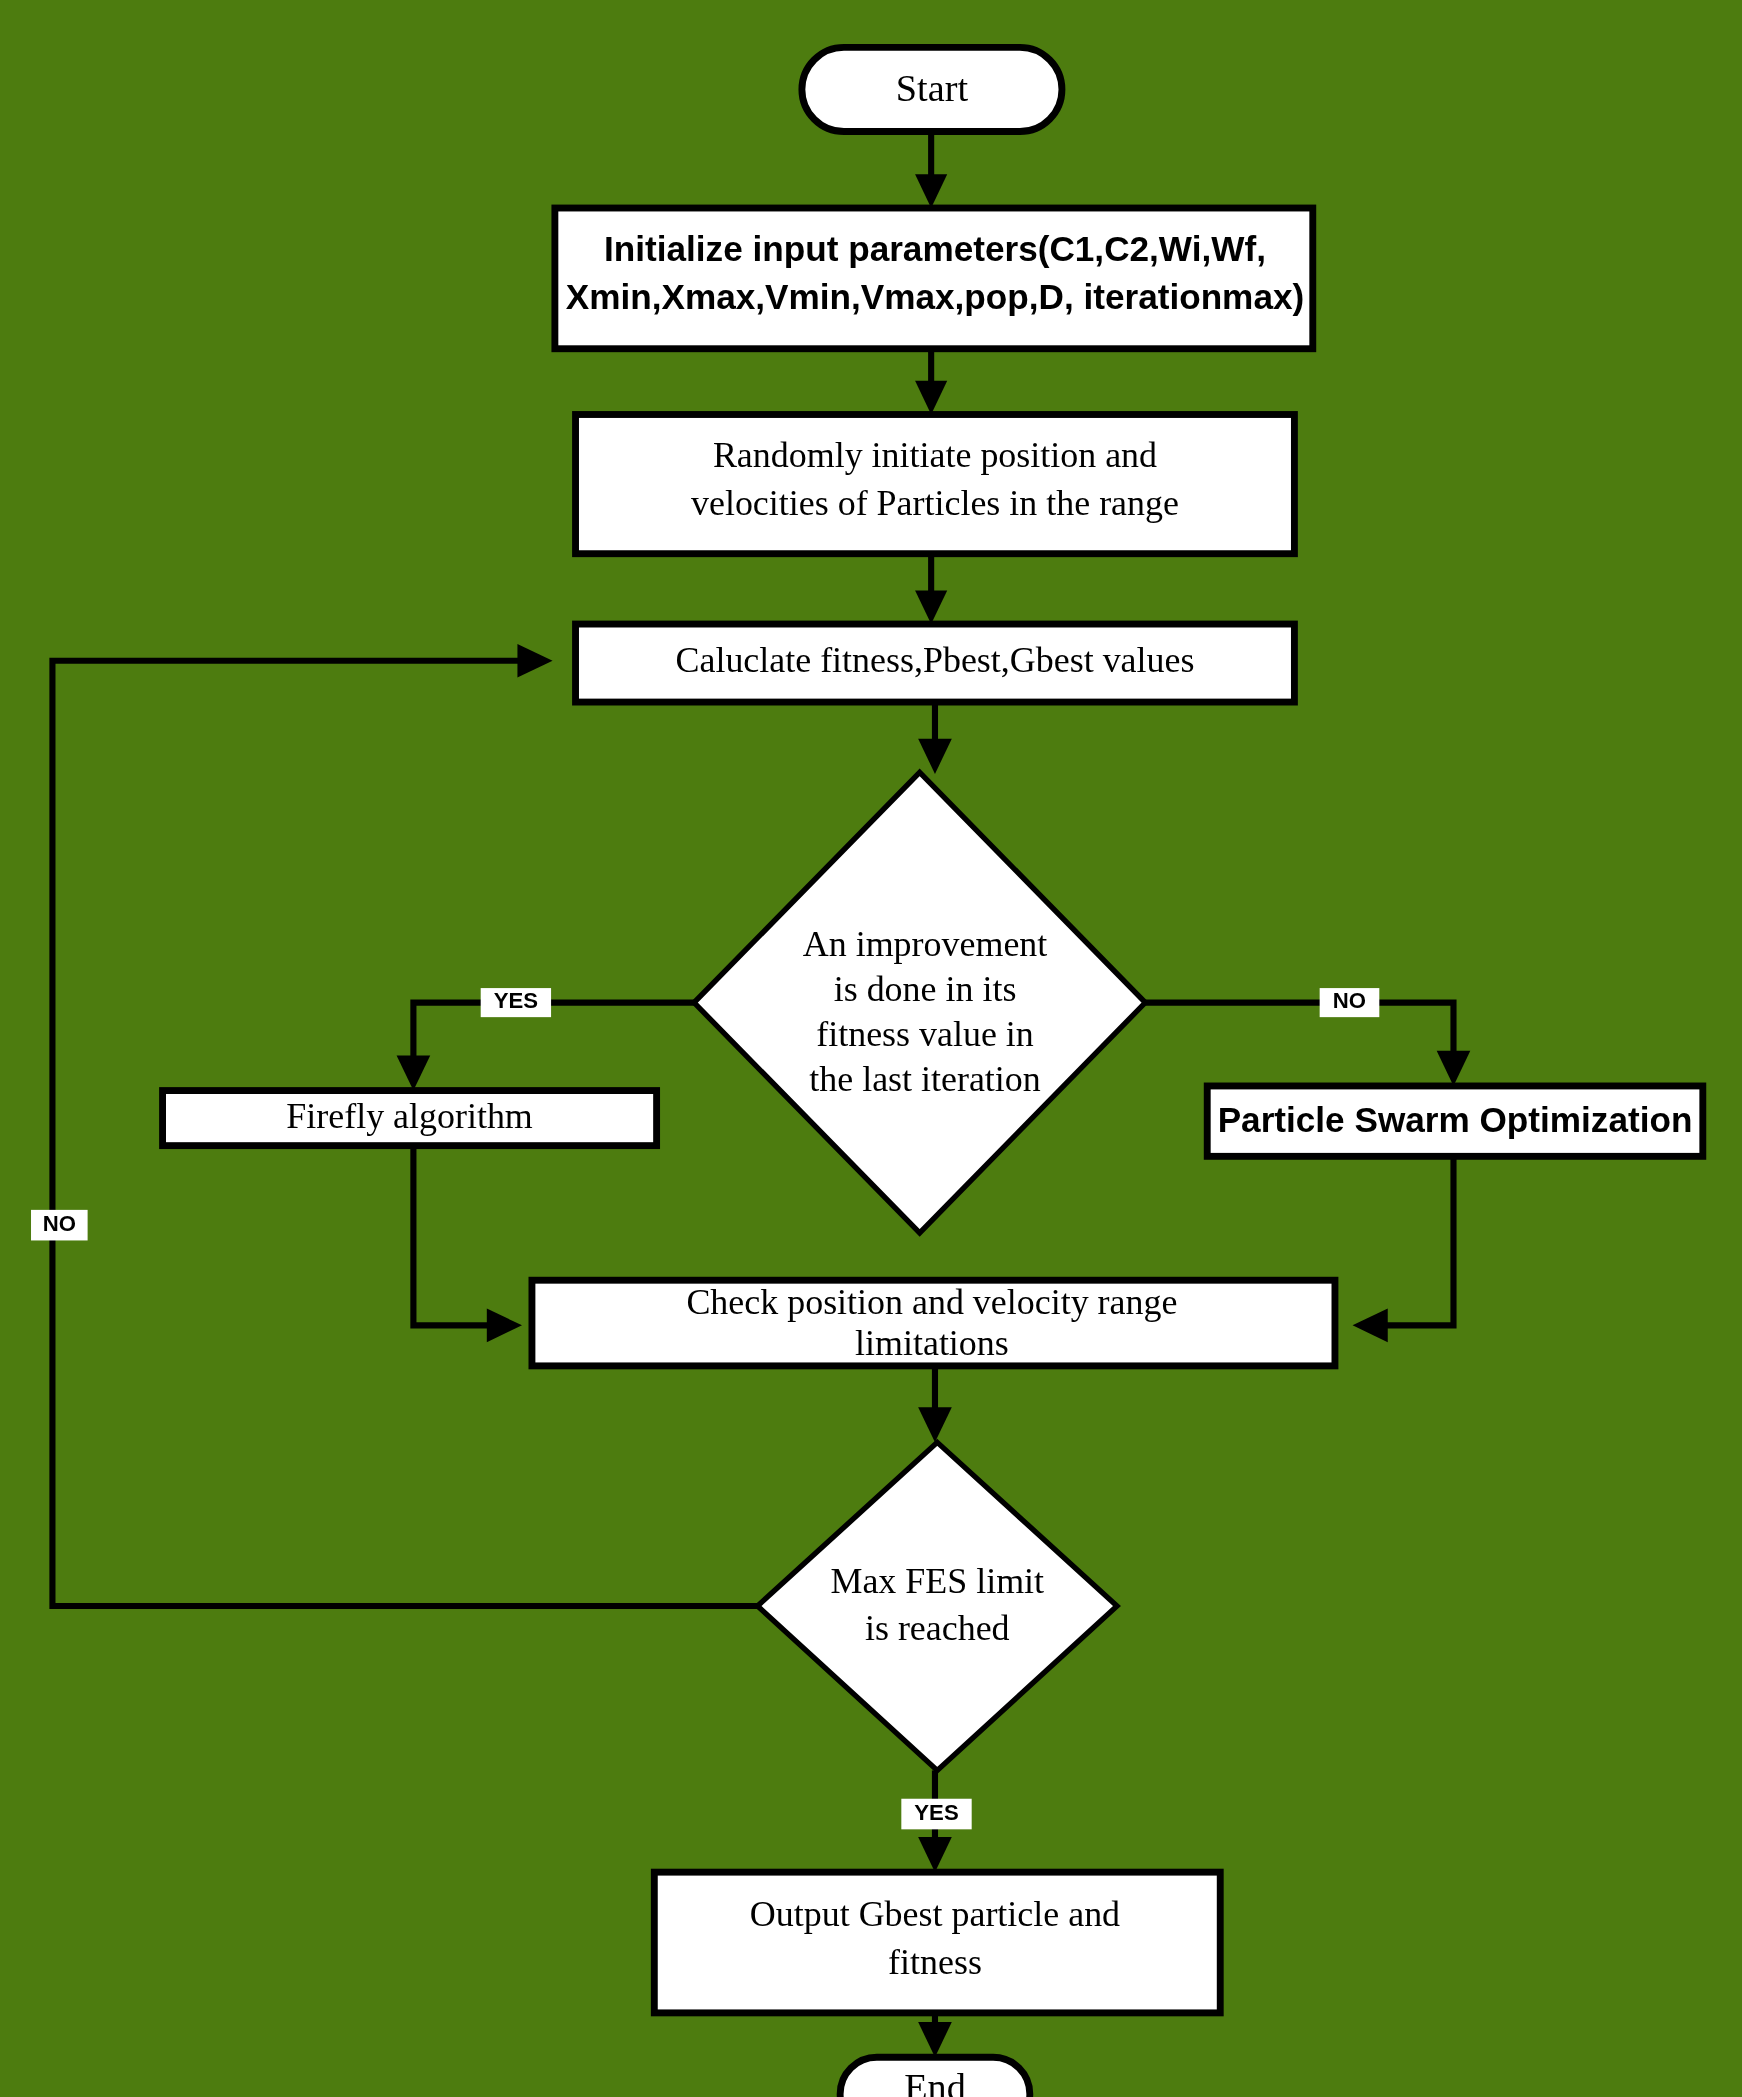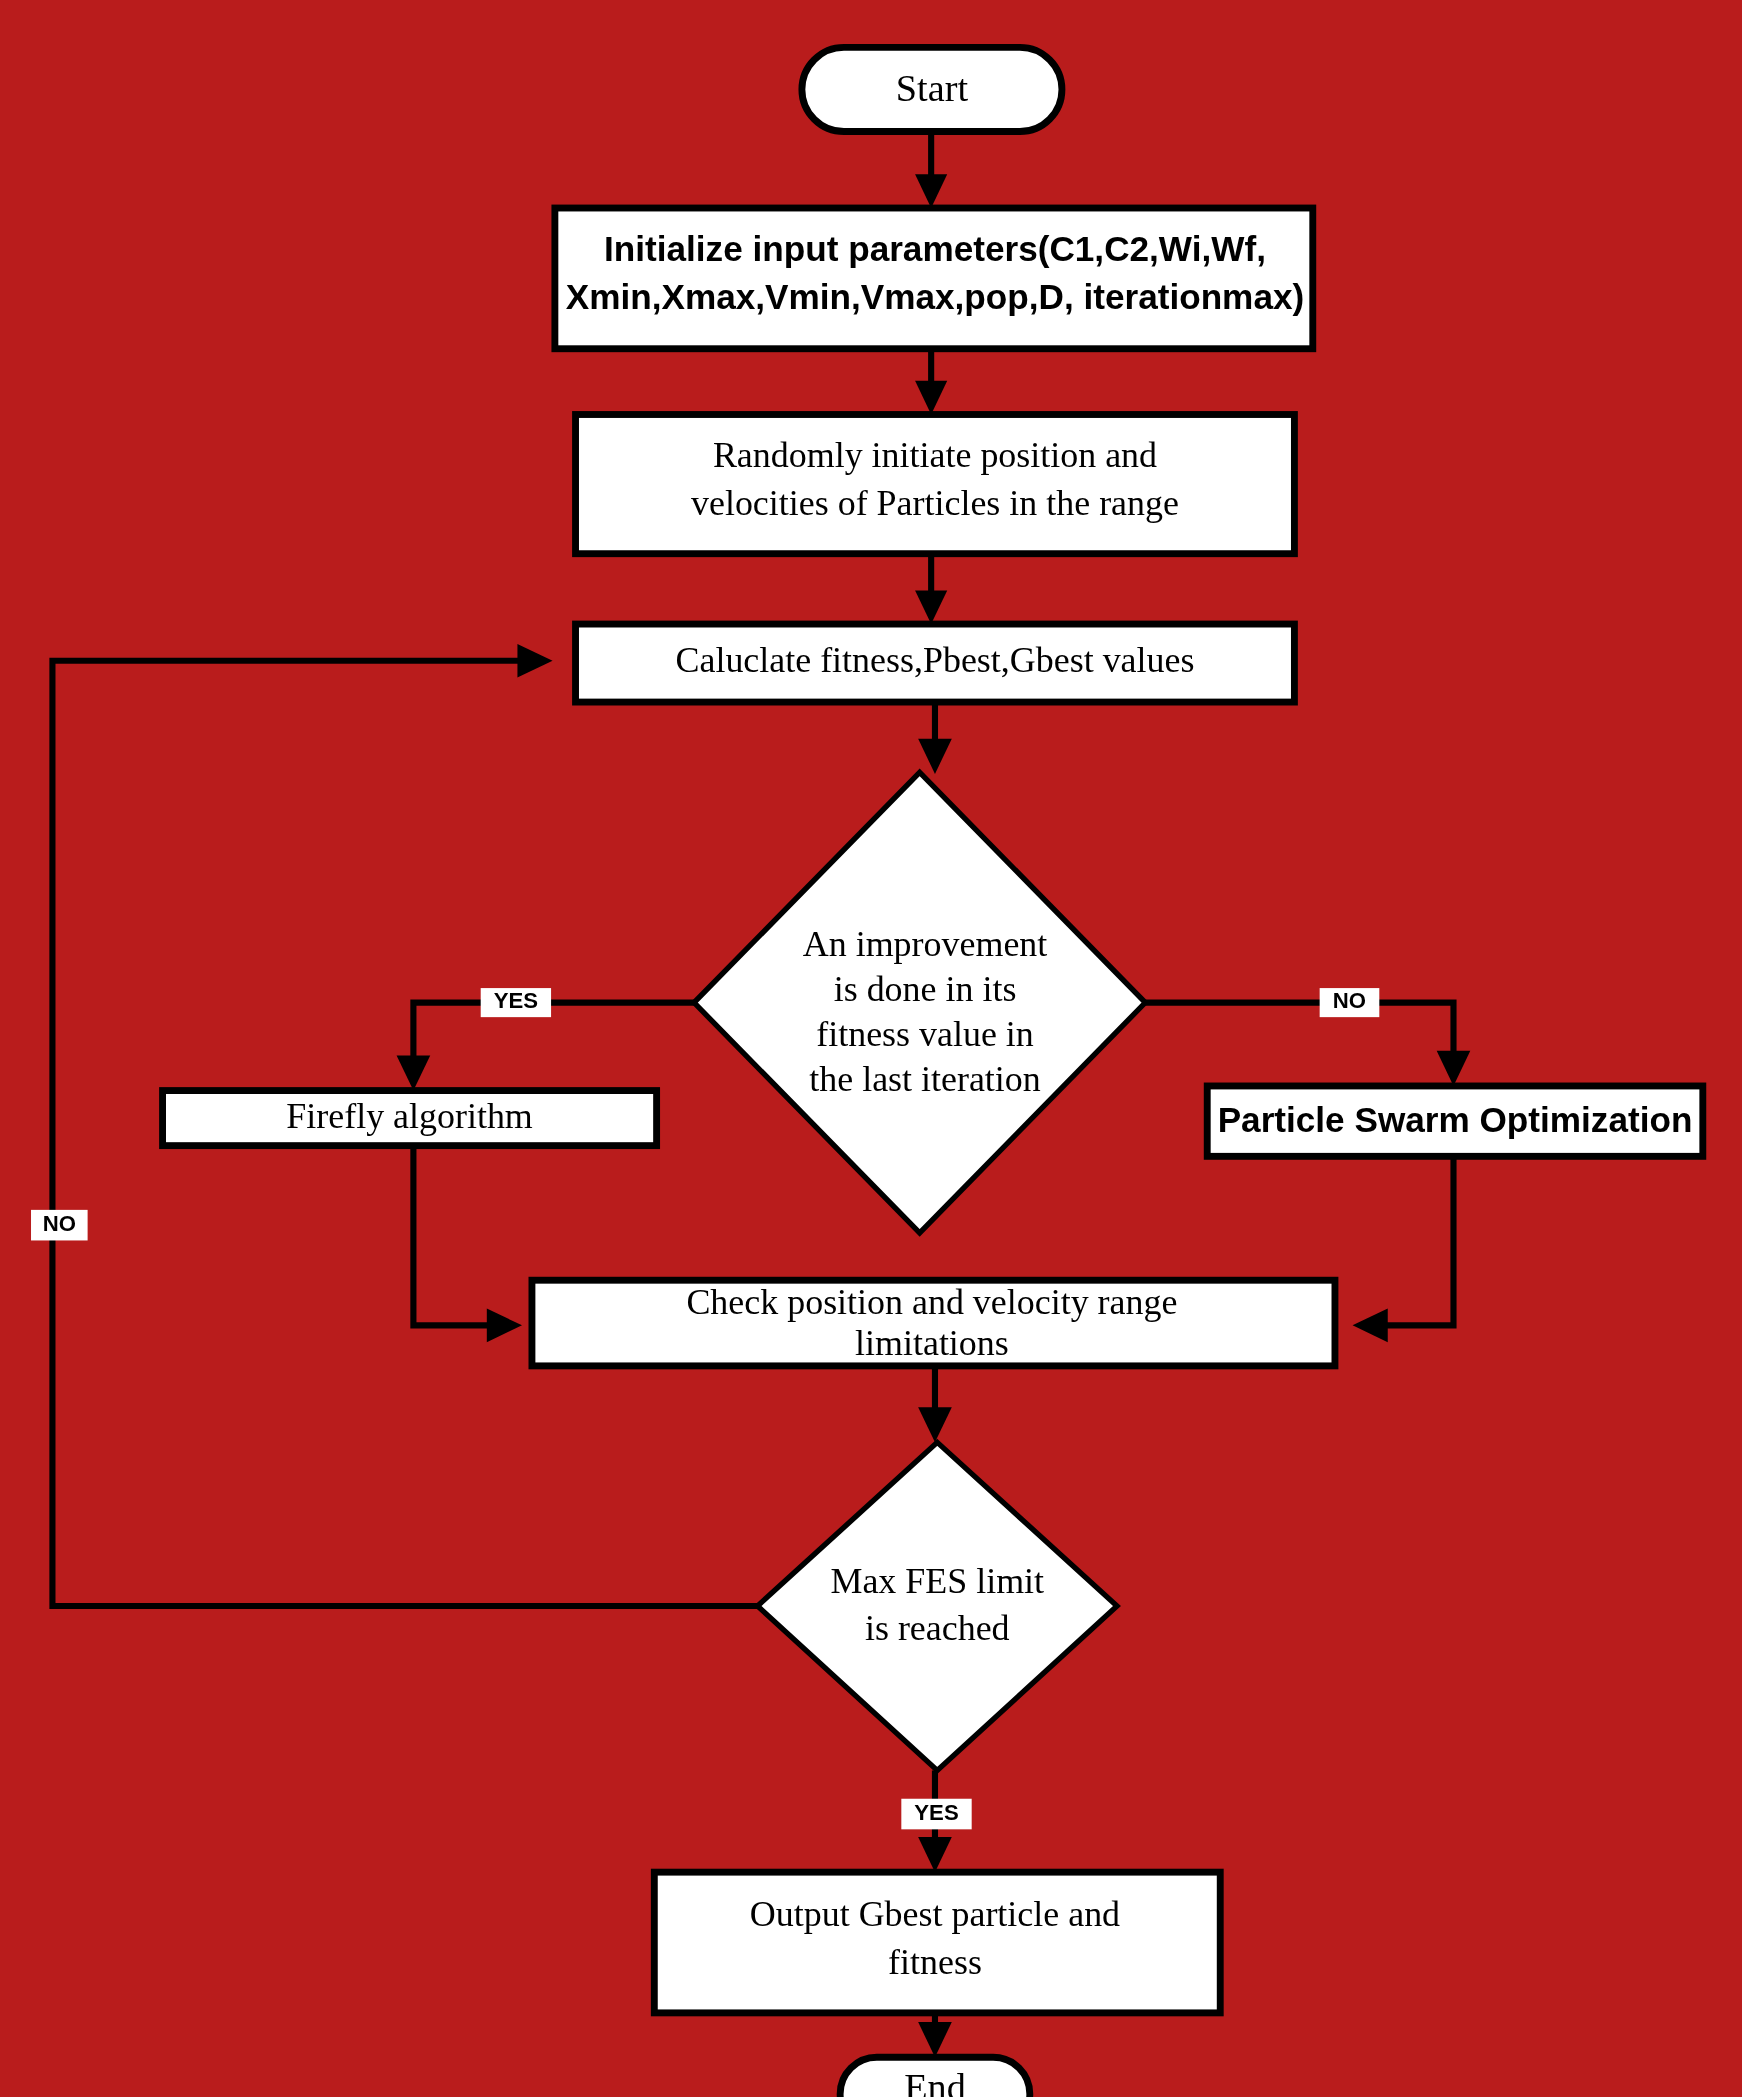--- a/index.html
+++ b/index.html
@@ -10,21 +10,21 @@
   body {
     width: 1743px;
     height: 2097px;
     font-family: "Liberation Serif", serif;
     overflow: hidden;
   }
   #flow-root {
     position: relative;
     width: 1743px;
     height: 2097px;
-    background: #b91c1c;
+    background: #4d7c0f;
   }
   svg#flow-svg {
     display: block;
     width: 1743px;
     height: 2097px;
   }
   .shape-stroke {
     fill: #ffffff;
     stroke: #000000;
     stroke-width: 9;

